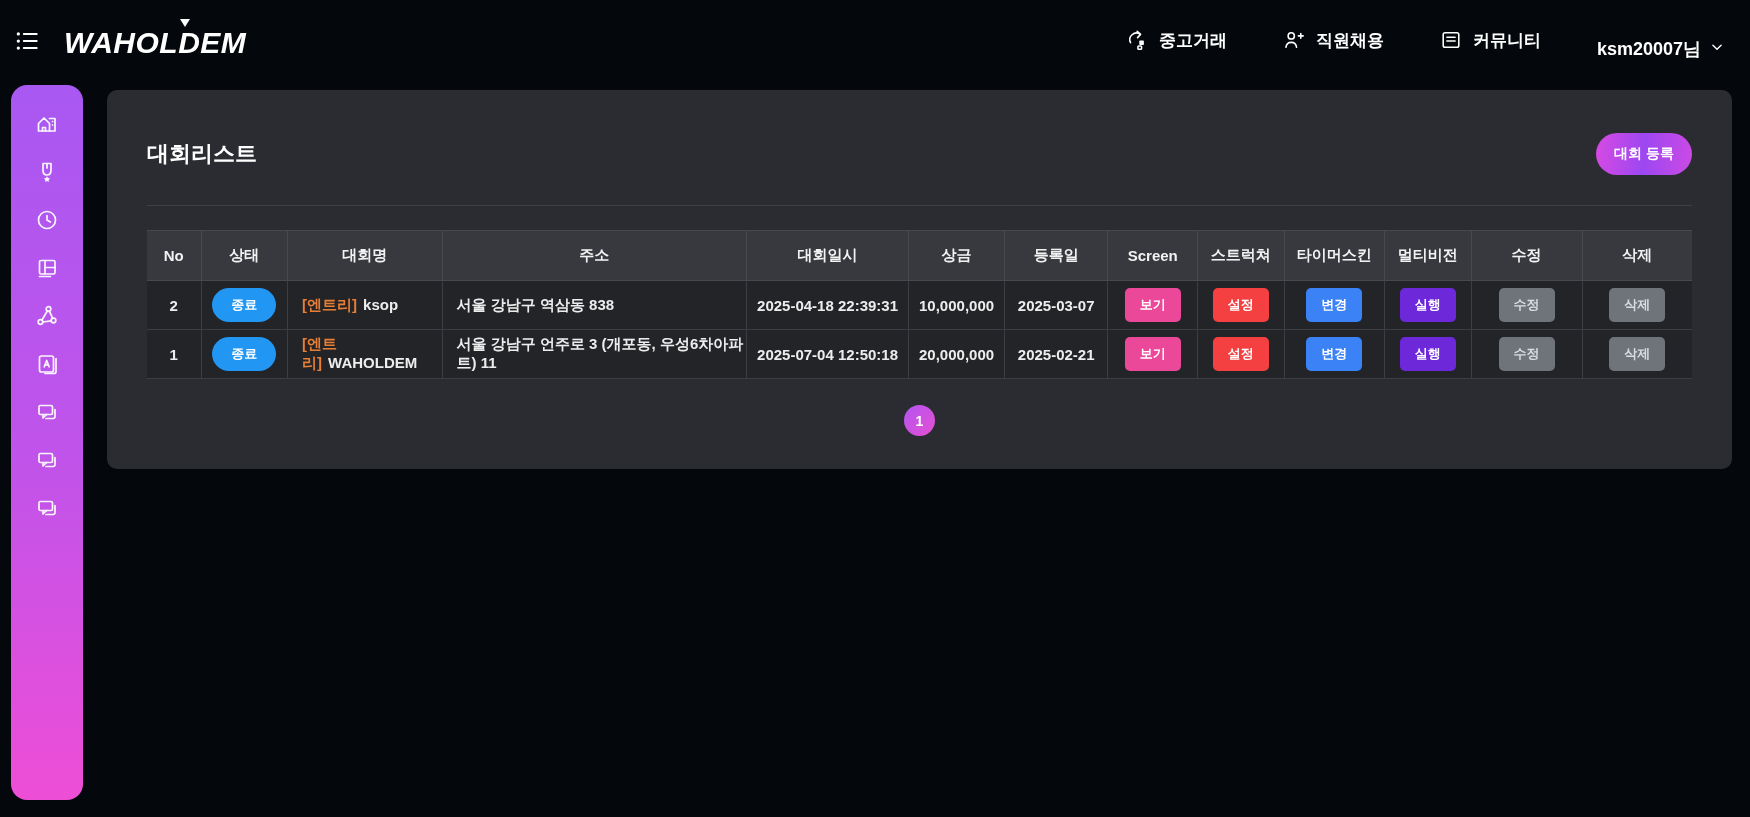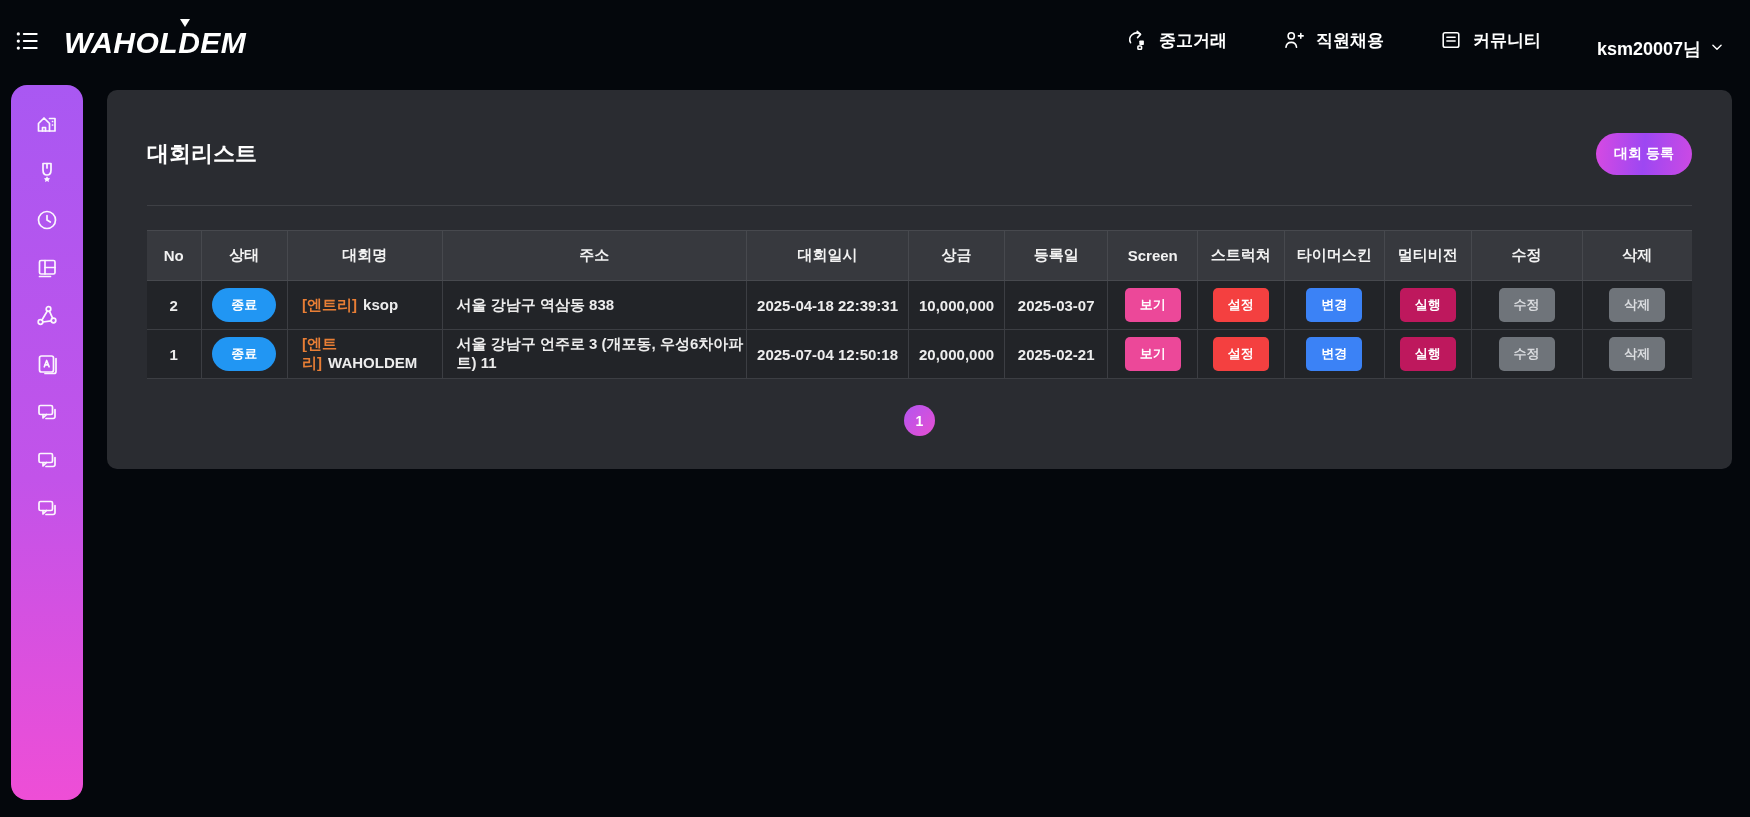--- a/index.html
+++ b/index.html
@@ -73,21 +73,21 @@
     display:inline-block; background:#2196f3; color:#fff; border-radius:999px;
     padding:8px 19px; font-size:13px; font-weight:700; cursor:pointer;
   }
   .act-btn {
     border:none; border-radius:5px; padding:8px 15px; cursor:pointer;
     color:#fff; font-weight:700; font-size:13px; font-family:inherit;
   }
   .btn-view   { background:#ec4899; }
   .btn-set    { background:#f44040; }
   .btn-change { background:#3b82f6; }
-  .btn-run    { background:#be185d; }
+  .btn-run    { background:#6d28d9; }
   .btn-gray   { background:#6f747a; color:#dadcdf; }
   
   .pagination { display:flex; justify-content:center; margin-top:26px; }
   .page-circle {
     width:31px; height:31px; border-radius:50%;
     background:linear-gradient(135deg,#b355f0 0%, #e64fd2 100%);
     color:#fff; font-weight:700; font-size:14px;
     display:flex; align-items:center; justify-content:center;
     border:none; cursor:pointer; font-family:inherit;
   }

